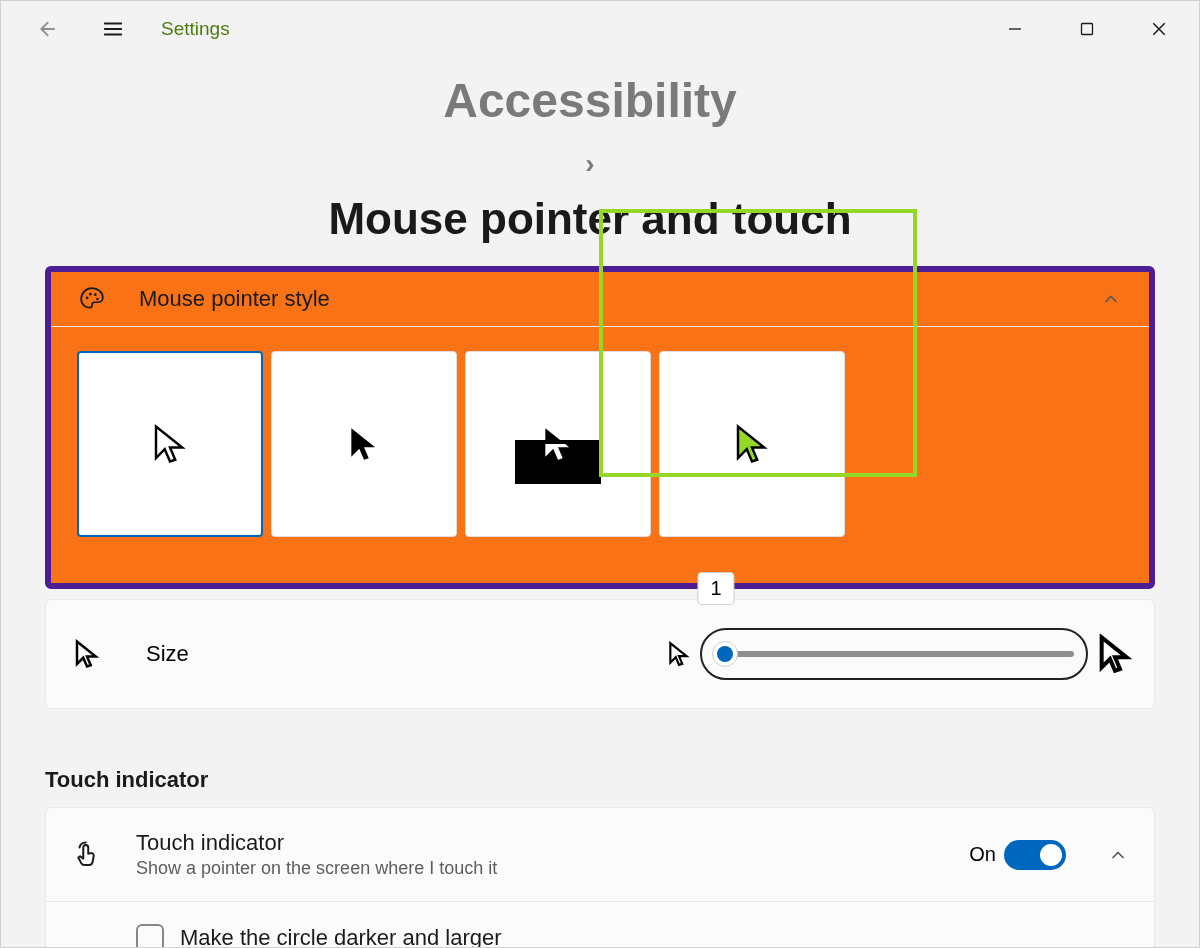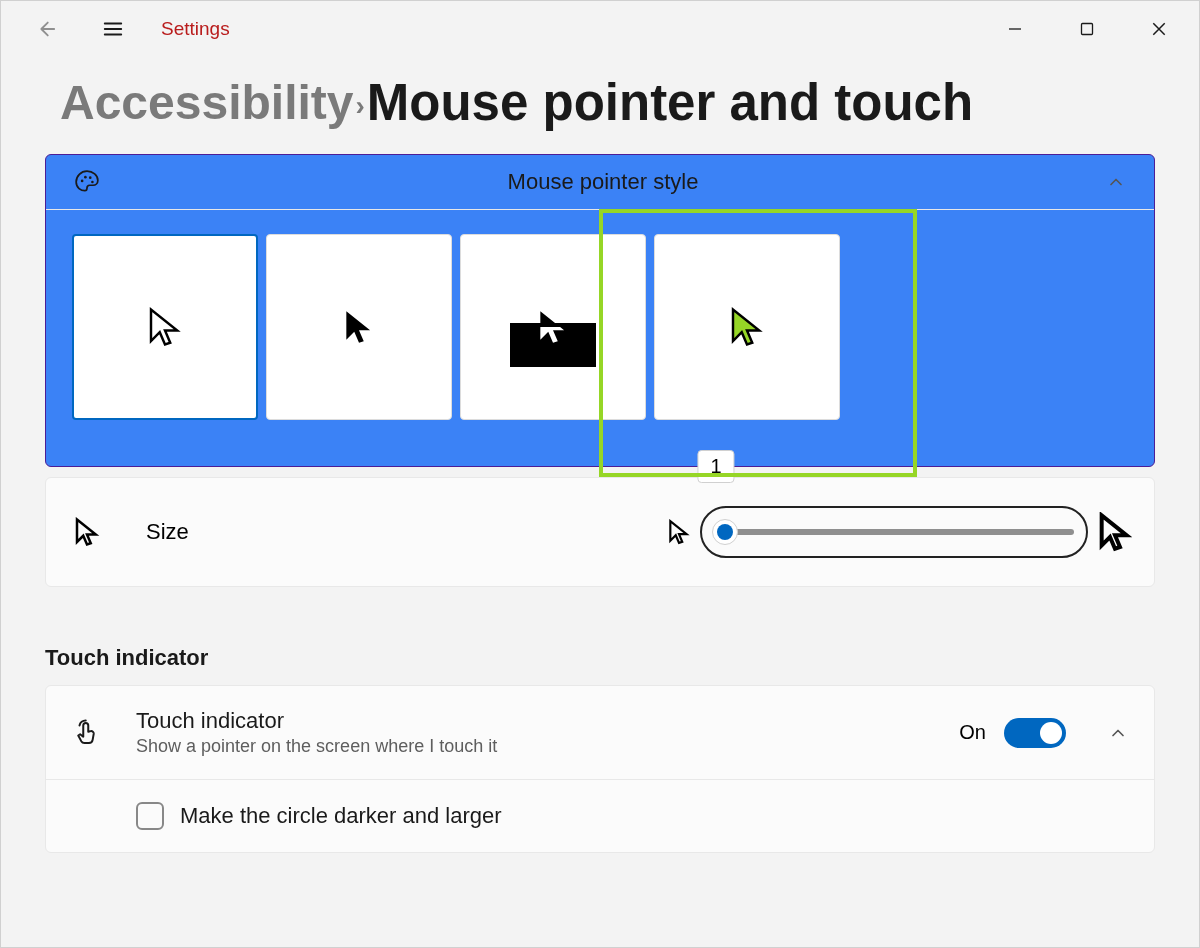--- a/index.html
+++ b/index.html
@@ -29,59 +29,59 @@
     width: 40px; height: 40px;
     display: flex; align-items: center; justify-content: center;
     color: #8f8f8f;
   }
   .hamburger {
     width: 40px; height: 40px;
     display: flex; align-items: center; justify-content: center;
     color: #1a1a1a;
   }
   .hamburger svg { width: 22px; height: 22px; }
-  .title-text { font-size: 19px; color: #b91c1c; text-align: center; }
+  .title-text { font-size: 19px; color: #4d7c0f; text-align: center; }
   .window-controls { display: flex; }
   .win-btn {
     width: 72px; height: 46px;
     display: flex; align-items: center; justify-content: center;
     color: #1a1a1a;
   }
 
   
   .breadcrumb {
-    padding: 16px 44px 22px 59px;
-    display: flex;
-    align-items: center;
-    gap: 2px;
+    padding: 16px 44px 22px 24px;
+    display: flex;
+    align-items: center;
+    gap: 14px;
+    flex-direction: column;
   }
   .breadcrumb-link {
     font-size: 48px;
     font-weight: 600;
     color: #7a7a7a;
   }
   .breadcrumb-sep {
     font-size: 28px;
     color: #7a7a7a;
     font-weight: 600;
     margin-top: 6px;
   }
   .breadcrumb-title {
-    font-size: 51px;
+    font-size: 44px;
     font-weight: 600;
     color: #1a1a1a;
   }
 
   
   .card {
-    background: #3b82f6;
-    border: 1px solid #4c1d95;
+    background: #f97316;
+    border: 6px solid #4c1d95;
     border-radius: 6px;
     margin: 0 44px;
-    text-align: center;
   }
   .card-header {
     display: flex;
     align-items: center;
     padding: 14px 28px;
     gap: 34px;
   }
   .card-header-icon { width: 26px; height: 26px; }
   .card-header-label { font-size: 22px; color: #1a1a1a; flex: 1; }
   .chev { width: 20px; height: 20px; color: #555; }
@@ -201,21 +201,21 @@
   }
   .touch-row {
     display: flex;
     align-items: center;
     padding: 22px 26px;
     gap: 34px;
   }
   .touch-text { flex: 1; }
   .touch-title { font-size: 22px; color: #1a1a1a; }
   .touch-desc { font-size: 18px; color: #5e5e5e; margin-top: 2px; }
-  .toggle-group { display: flex; align-items: center; gap: 18px; }
+  .toggle-group { display: flex; align-items: center; gap: 8px; }
   .toggle-state { font-size: 20px; }
   .toggle {
     width: 62px; height: 30px;
     background: #0067c0;
     border-radius: 15px;
     position: relative;
   }
   .toggle::after {
     content: "";
     position: absolute;

